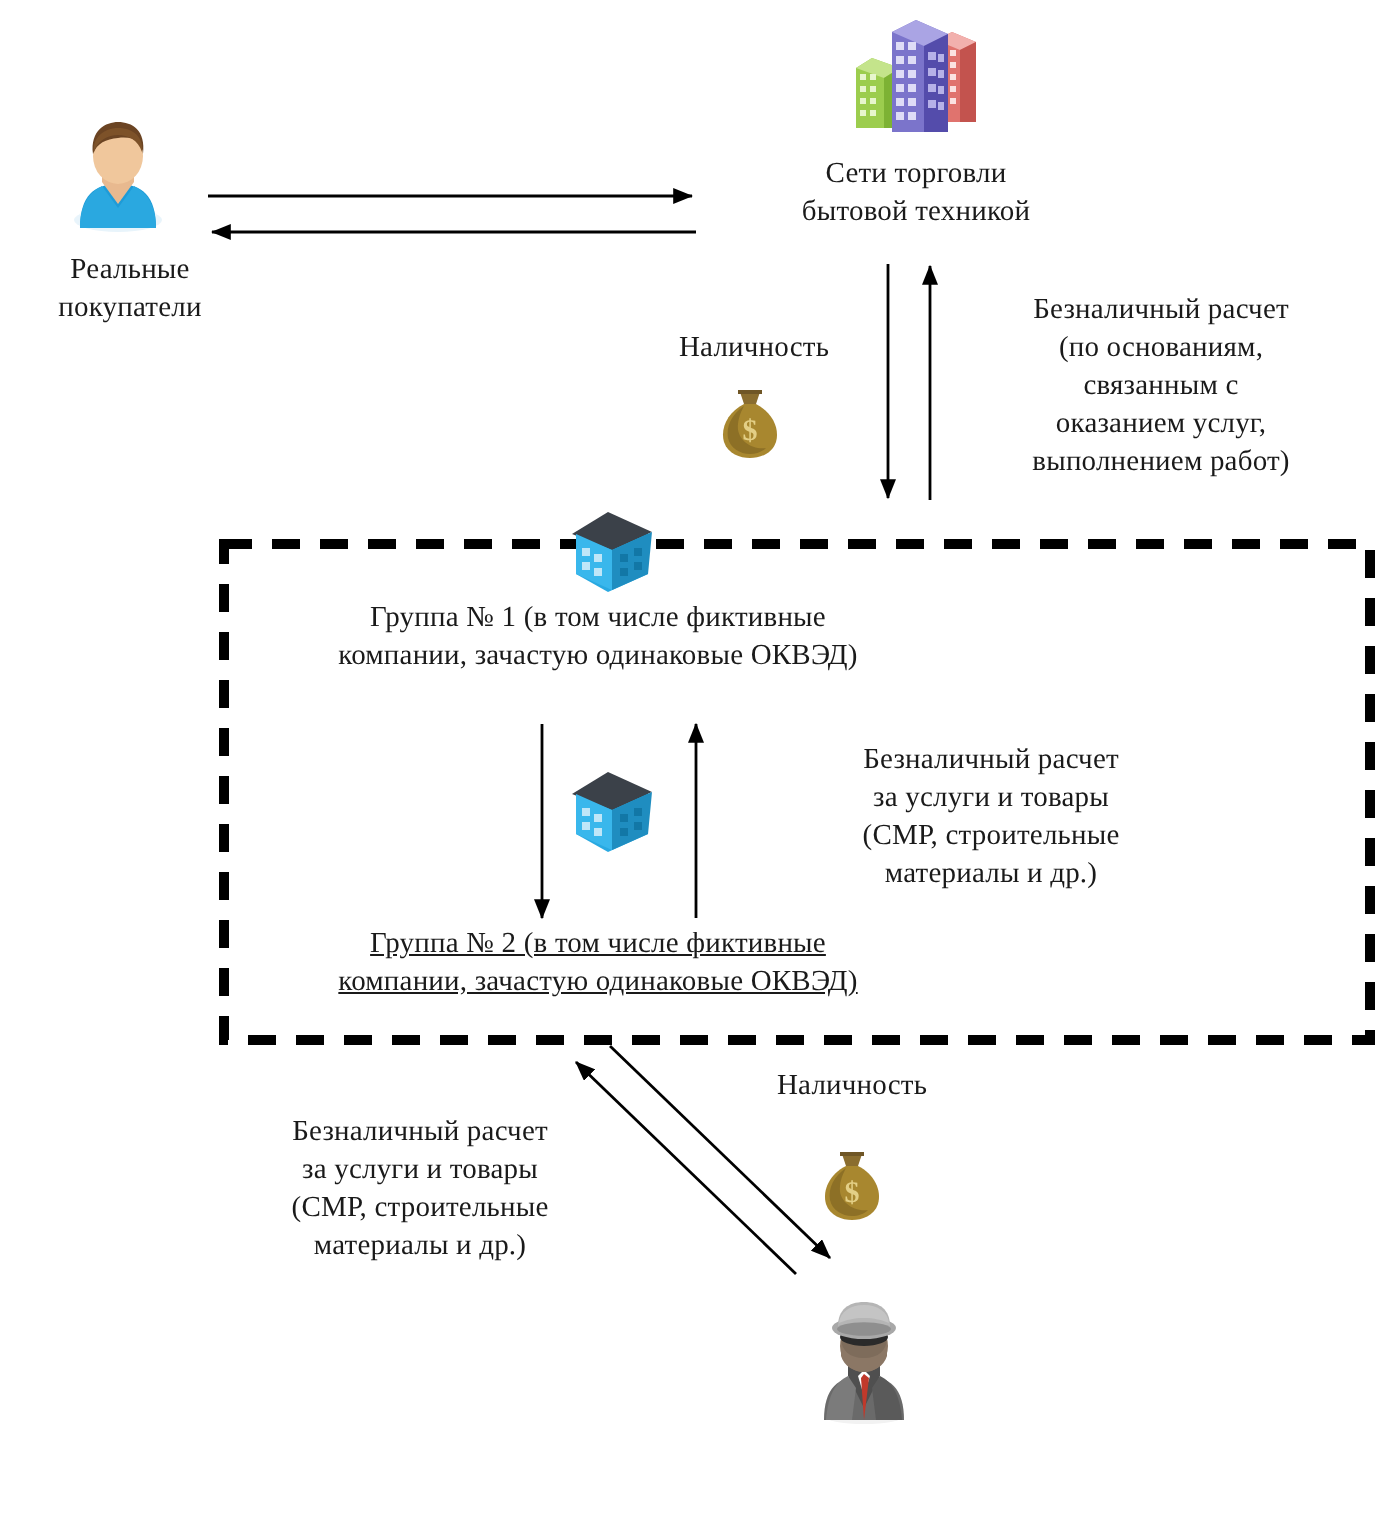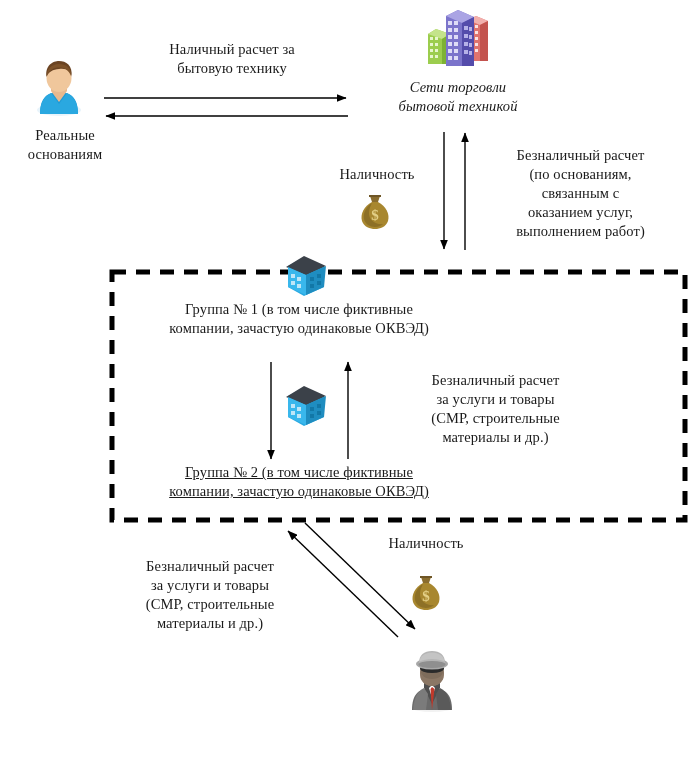--- a/index.html
+++ b/index.html
@@ -218,27 +218,25 @@
       <path d="M13.5 22 C14 27 17.5 31 25 31 C32.5 31 36 27 36.5 22 L36.5 30 C35 35 30 38 25 38 C20 38 15 35 13.5 30 Z" fill="#8b7765"></path>
       <ellipse cx="25" cy="20.5" rx="12" ry="4.5" fill="#2a2a2a"></ellipse>
       <ellipse cx="25" cy="16" rx="16" ry="5.5" fill="#a8a8a8"></ellipse>
       <path d="M12 15 C12 7 17 3 25 3 C33 3 38 7 38 15 C38 17.5 32 19 25 19 C18 19 12 17.5 12 15 Z" fill="#b5b5b5"></path>
       <path d="M12.5 13.5 C13 8 18 4.5 25 4.5 C32 4.5 37 8 37.5 13.5 C34 12 30 11 25 11 C20 11 16 12 12.5 13.5 Z" fill="#c4c4c4"></path>
       <ellipse cx="25" cy="16.5" rx="13.5" ry="3.4" fill="#8f8f8f"></ellipse>
     </svg>
   </div>
 
   <div class="lbl" style="left:0px; top:126px; width:130px;">Реальные
-основаниям</div>
-
-  <div class="lbl" style="left:368px; top:78px; width:180px;font-style:italic;">Сети торговли
+покупатели</div>
+
+  <div class="lbl" style="left:368px; top:78px; width:180px;">Сети торговли
 бытовой техникой</div>
 
-  <div class="lbl" style="left:127px; top:40px; width:210px;">Наличный расчет за
-бытовую технику</div>
 
 
   <div class="lbl" style="left:318px; top:165px; width:118px;">Наличность</div>
 
   <div class="lbl" style="left:483px; top:146px; width:195px;">Безналичный расчет
 (по основаниям,
 связанным с
 оказанием услуг,
 выполнением работ)</div>
 

